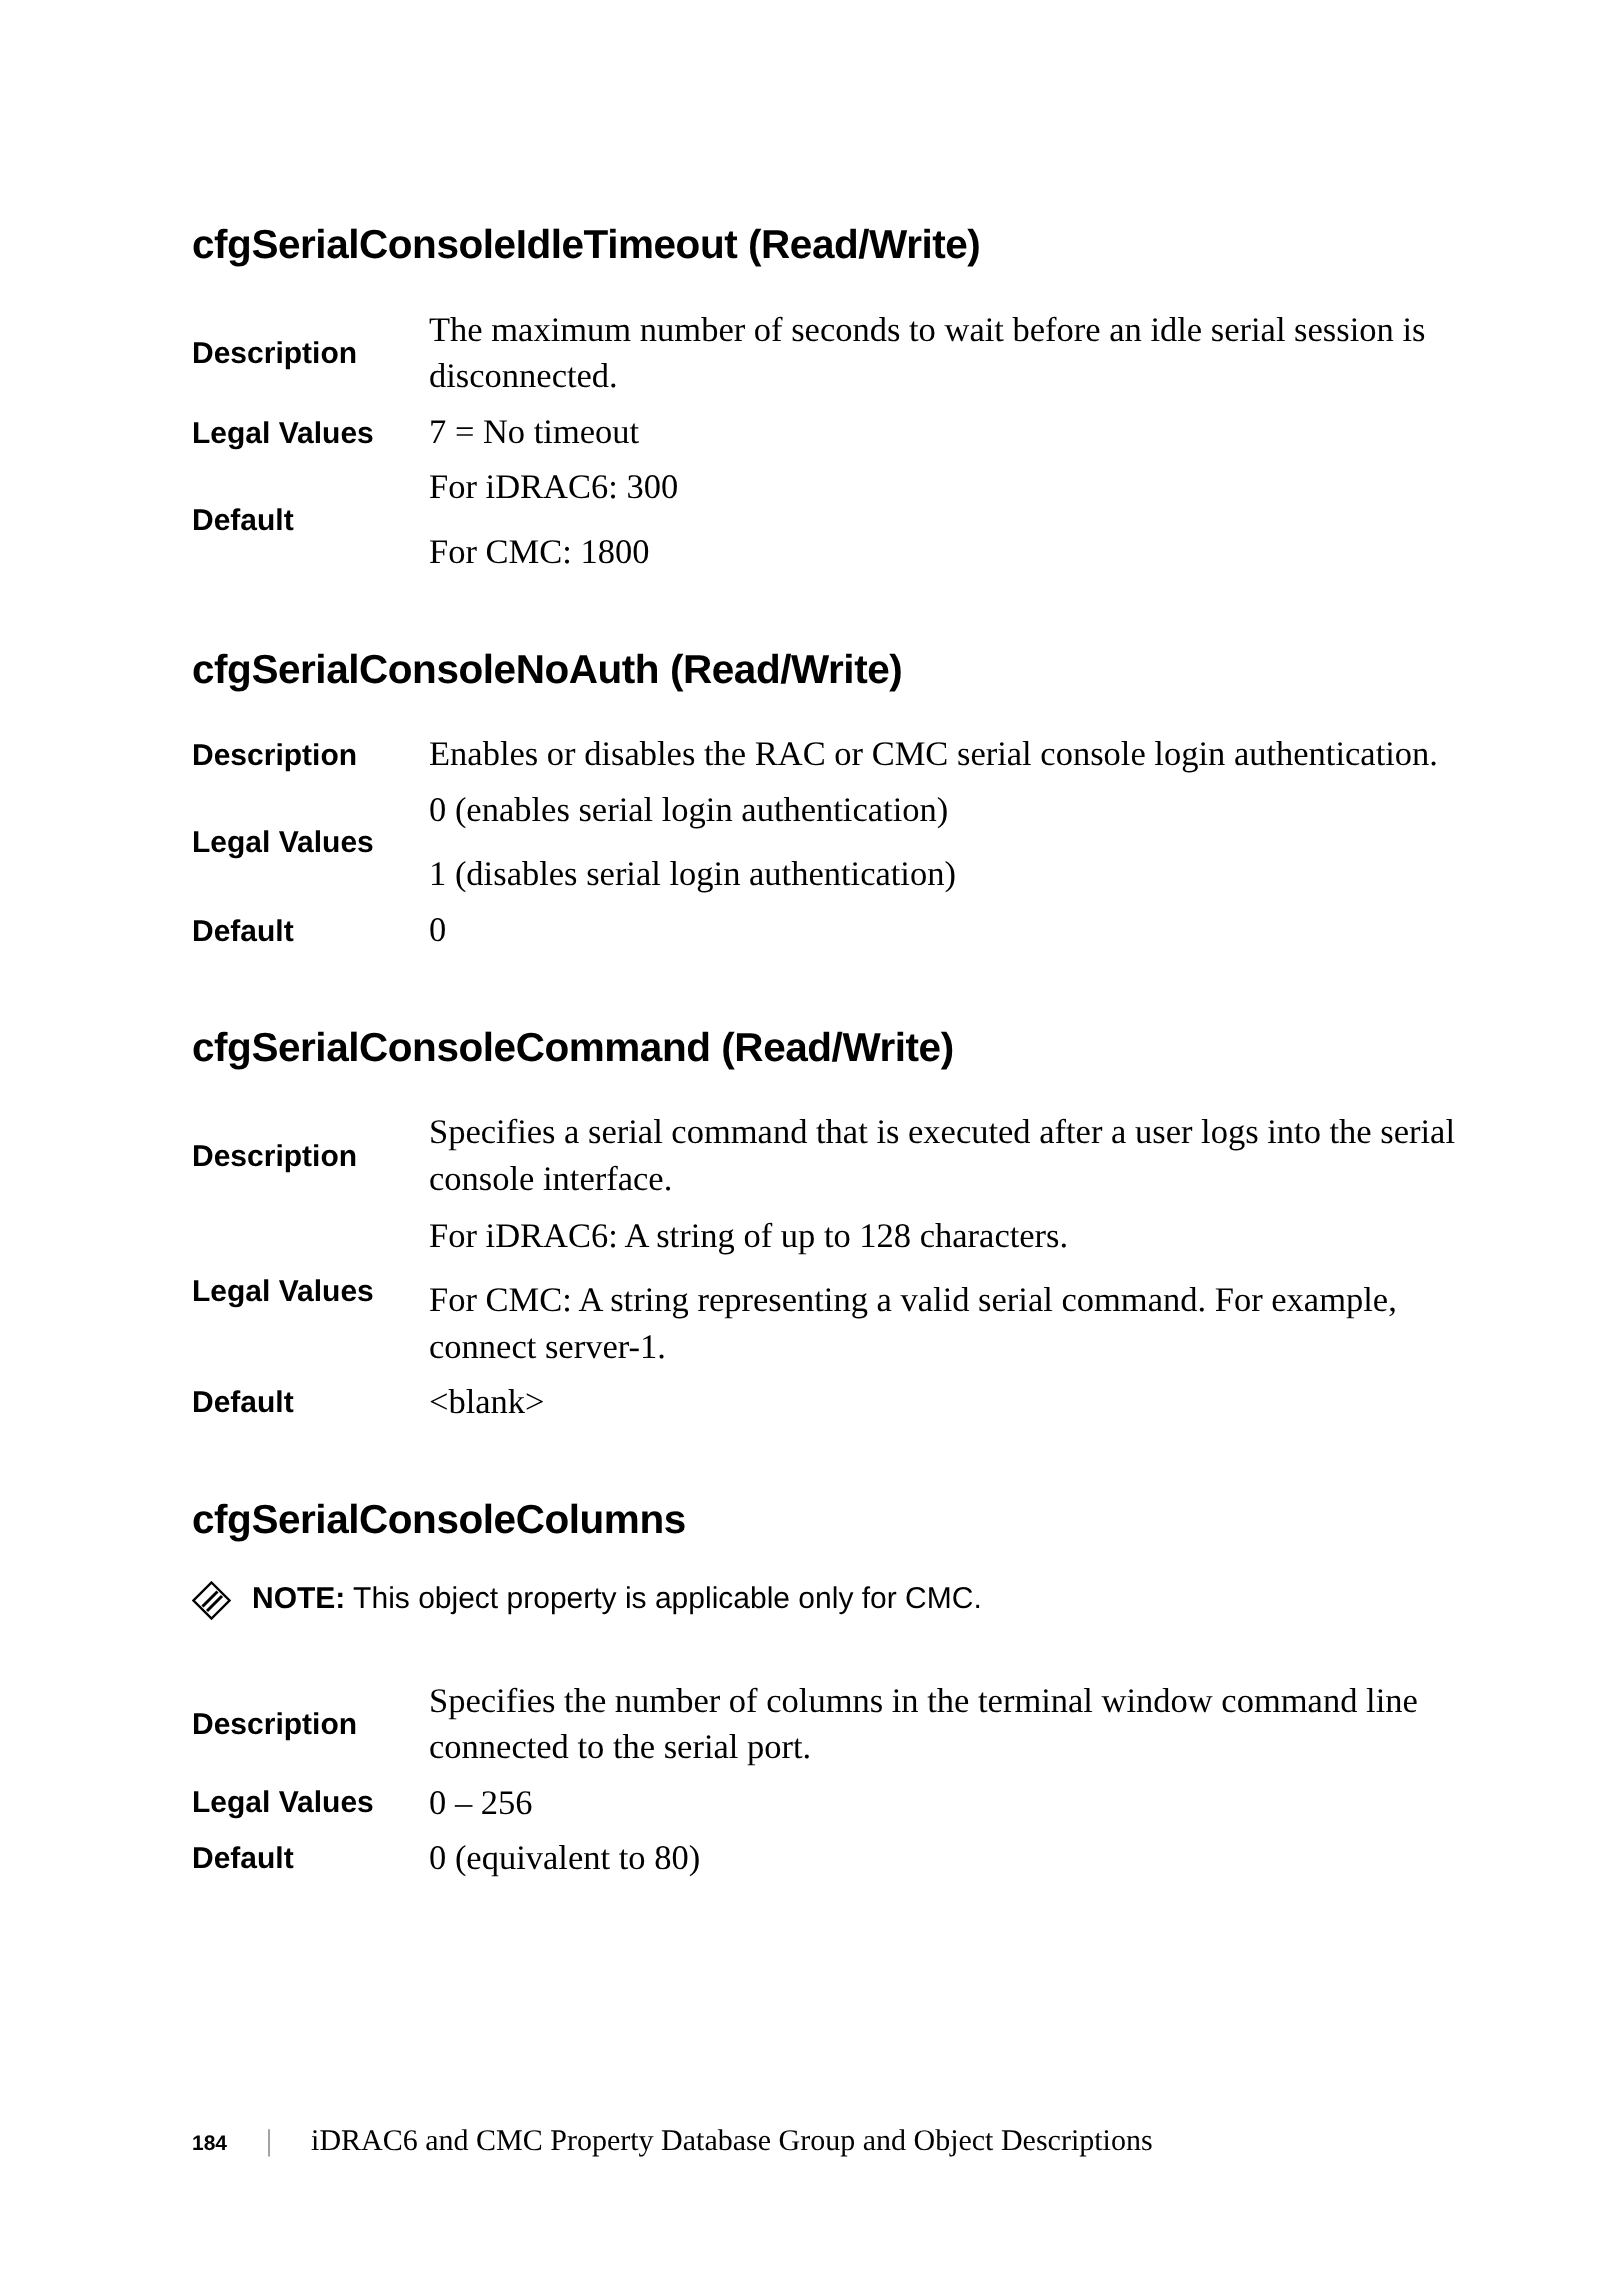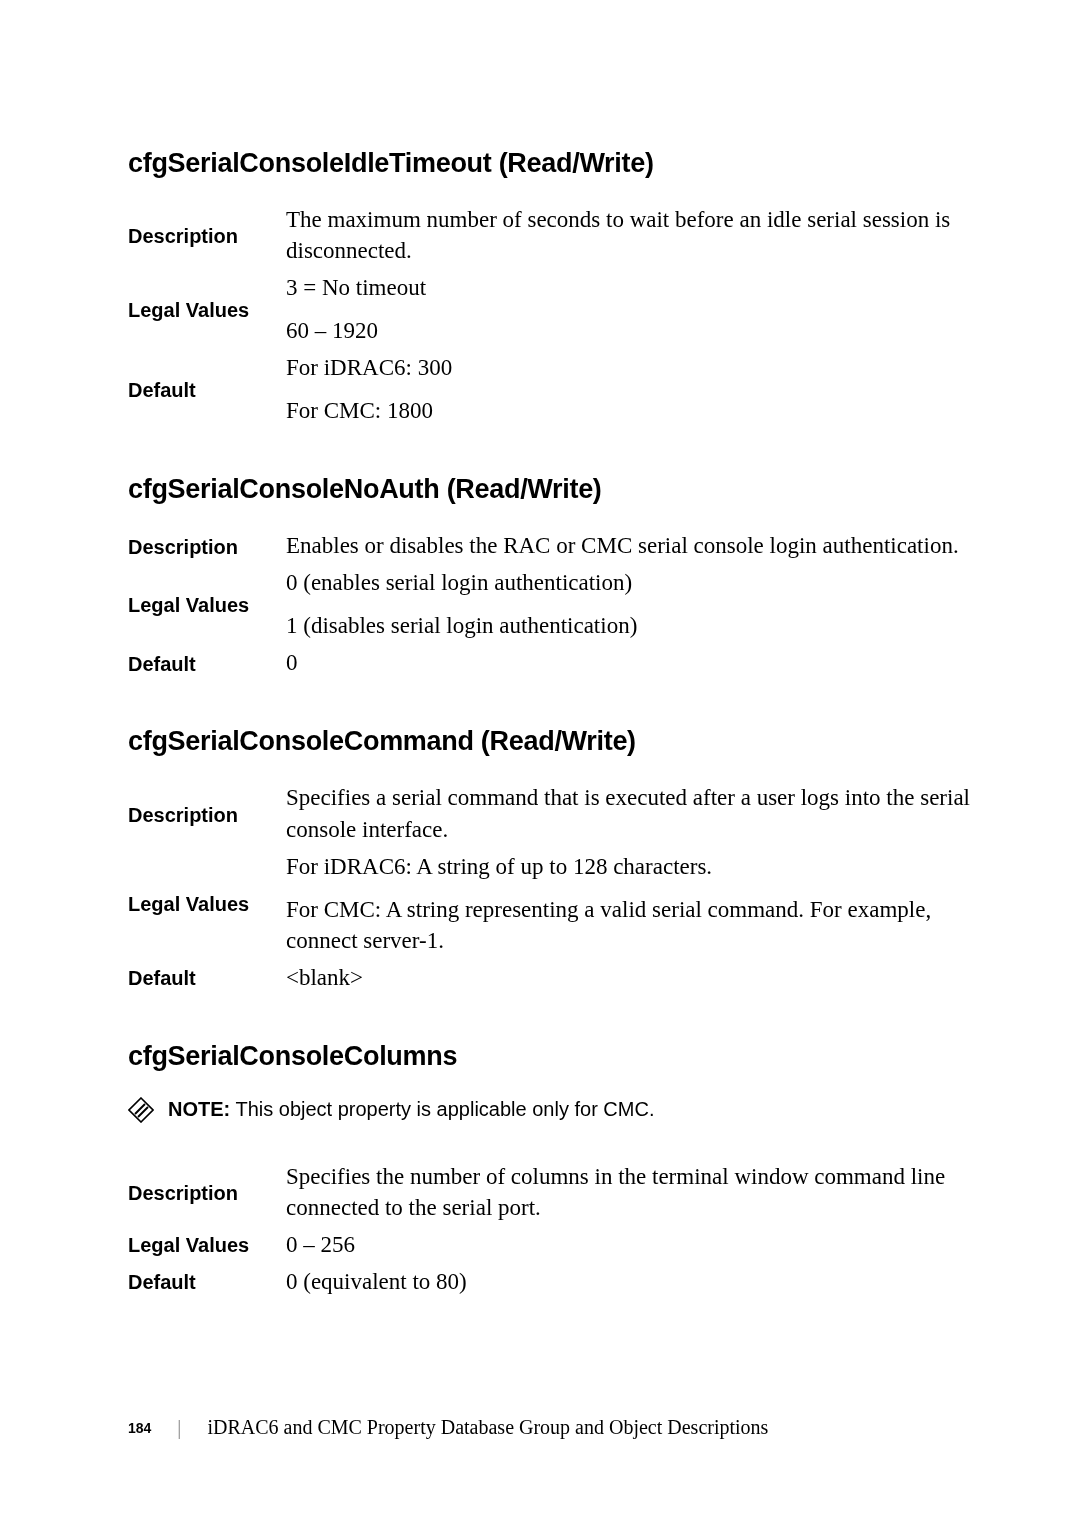--- a/index.html
+++ b/index.html
@@ -108,22 +108,21 @@
     <div class="section-heading">cfgSerialConsoleIdleTimeout (Read/Write)</div>
     <div class="prop-row">
       <div class="prop-label">Description</div>
       <div class="prop-value">
         <div class="prop-value-line">The maximum number of seconds to wait before an idle serial session is disconnected.</div>
       </div>
     </div>
     <div class="prop-row">
       <div class="prop-label">Legal Values</div>
       <div class="prop-value">
-        <div class="prop-value-line">3 = No timeout</div>
-        <div class="prop-value-line">60 – 1920</div>
+        <div class="prop-value-line">7 = No timeout</div>
       </div>
     </div>
     <div class="prop-row">
       <div class="prop-label">Default</div>
       <div class="prop-value">
         <div class="prop-value-line">For iDRAC6: 300</div>
         <div class="prop-value-line">For CMC: 1800</div>
       </div>
     </div>
   </div>

